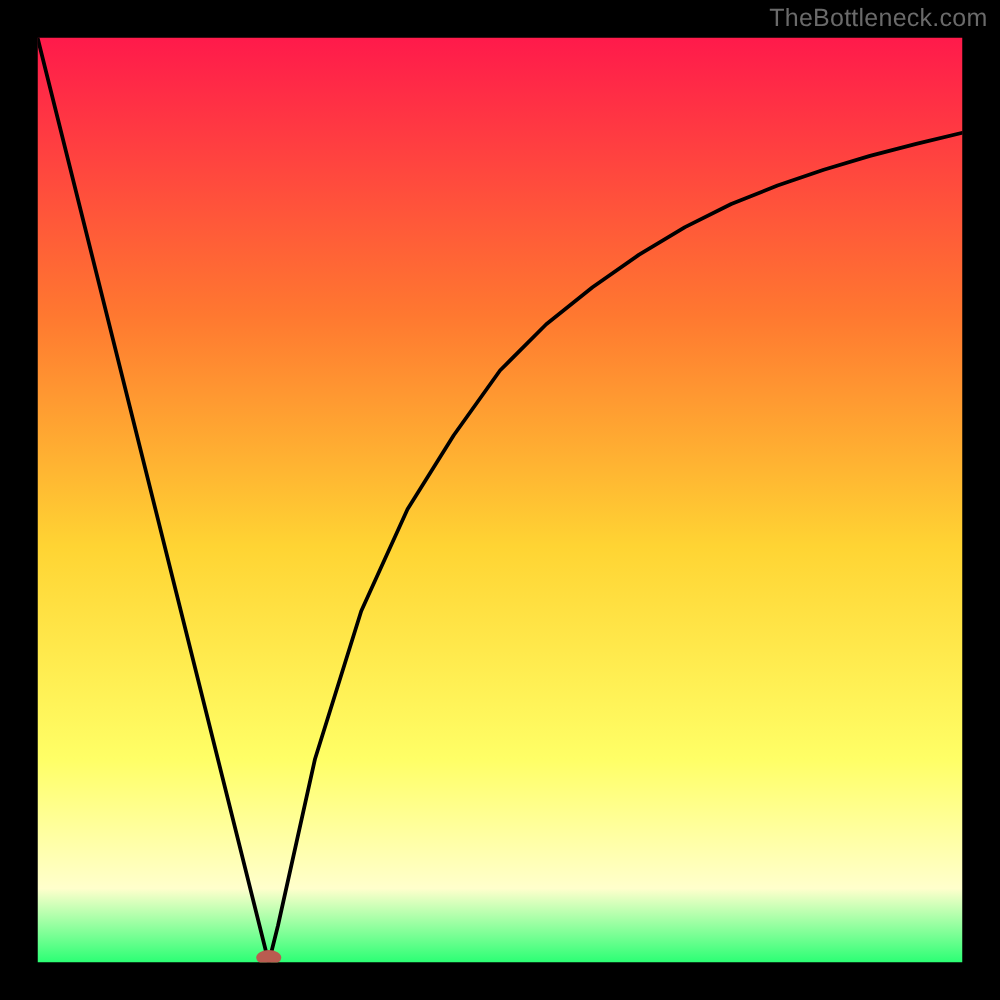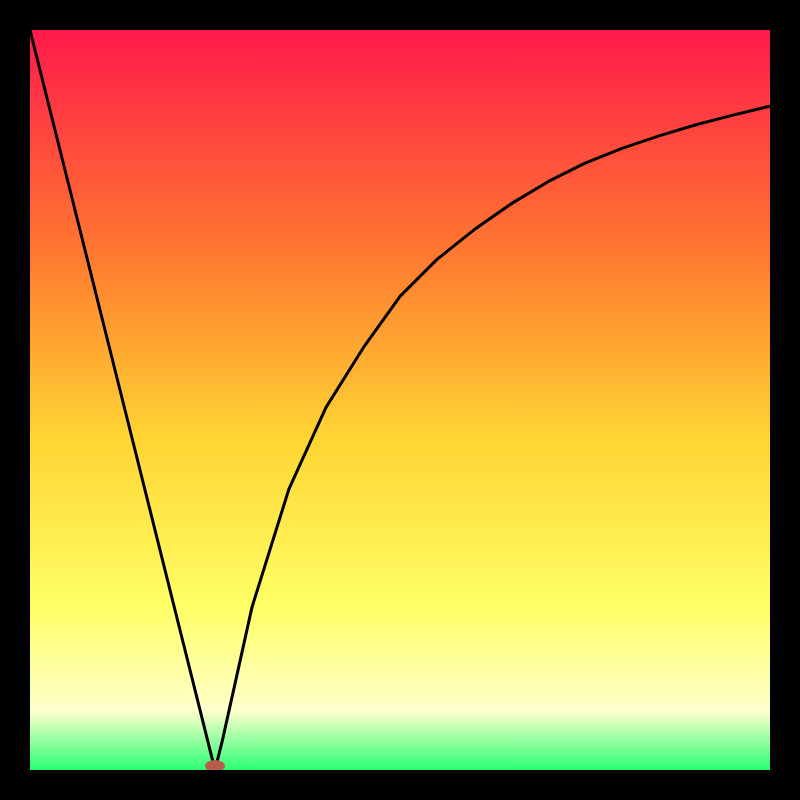--- a/index.html
+++ b/index.html
@@ -31,20 +31,21 @@
     color: #6a6a6a;
     font-size: 20px;
     font-weight: 500;
     letter-spacing: 0.2px;
   }
 </style>
 </head>
 <body>
 
 <div class="frame">
+  <div class="attribution">TheBottleneck.com</div>
 
   <div class="plot-area">
     <svg width="740" height="740" viewBox="0 0 740 740" preserveAspectRatio="none">
       <defs>
         <linearGradient id="bg-grad" x1="0" y1="0" x2="0" y2="1">
           <stop id="g0" offset="0%" stop-color="#ff1a4b"></stop>
           <stop id="g1" offset="30%" stop-color="#ff7830"></stop>
           <stop id="g2" offset="55%" stop-color="#ffd433"></stop>
           <stop id="g3" offset="78%" stop-color="#ffff66"></stop>
           <stop id="g4" offset="92%" stop-color="#ffffcc"></stop>

